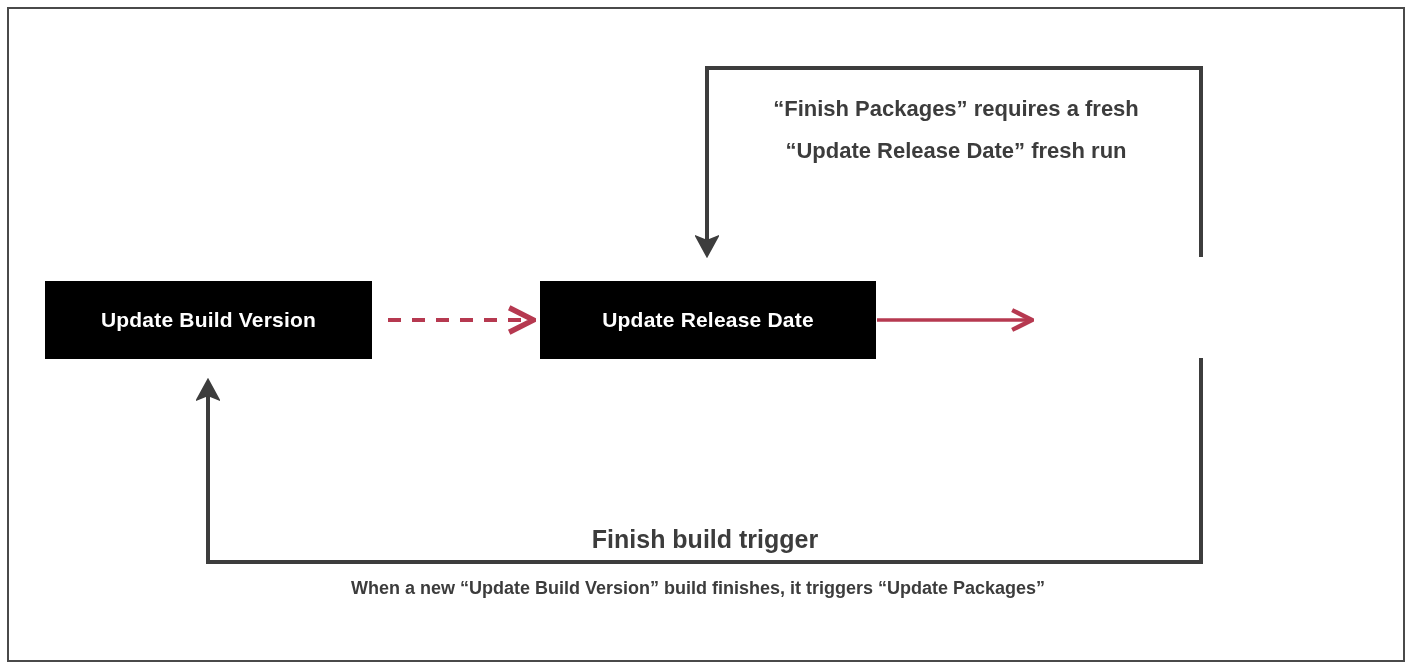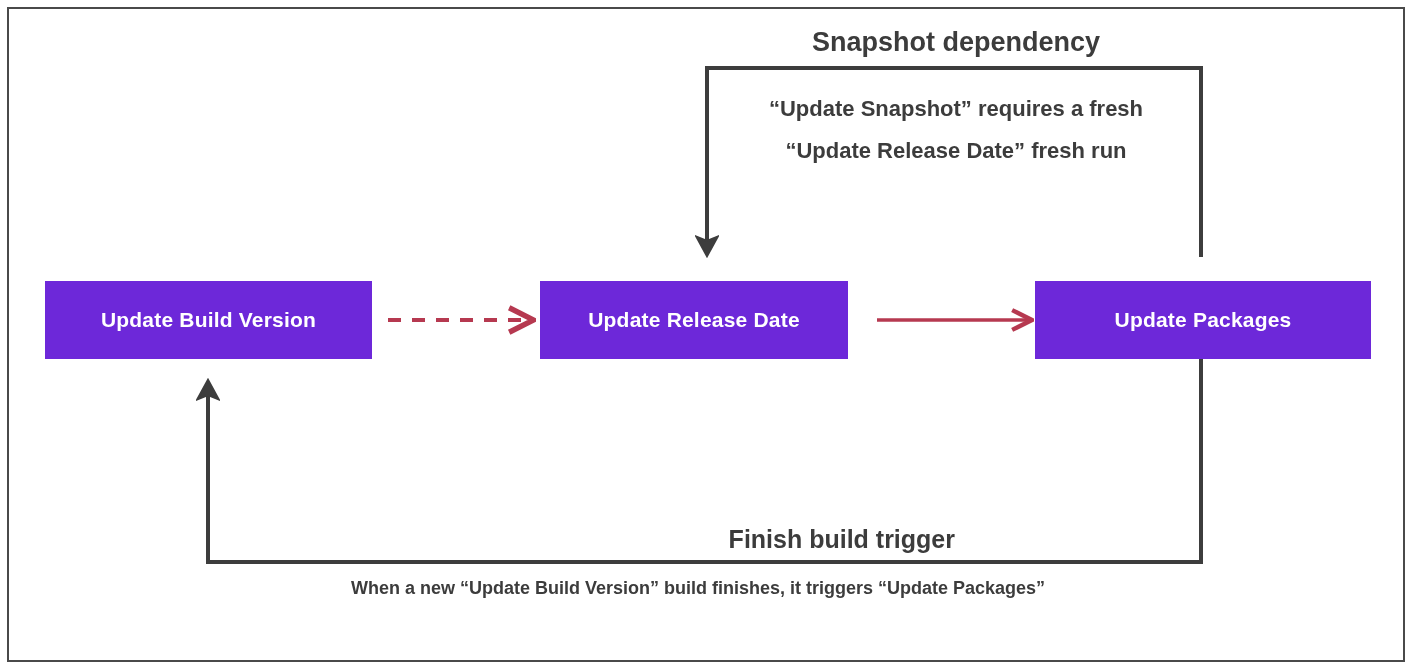--- a/index.html
+++ b/index.html
@@ -22,34 +22,34 @@
     background: #ffffff;
   }
   svg#wires {
     position: absolute;
     left: 0; top: 0;
     width: 1412px; height: 670px;
     pointer-events: none;
   }
   .node {
     position: absolute;
-    background: #6d28d9;
+    background: #000000;
     display: flex;
     align-items: center;
     justify-content: center;
   }
   .node-label {
     color: #ffffff;
     font-size: 21px;
     font-weight: bold;
     letter-spacing: 0.2px;
     white-space: nowrap;
   }
   #node-build-version { left: 45px; top: 281px; width: 327px; height: 78px; }
-  #node-release-date  { left: 540px; top: 281px; width: 308px; height: 78px; }
+  #node-release-date  { left: 540px; top: 281px; width: 336px; height: 78px; }
   #node-packages      { left: 1035px; top: 281px; width: 336px; height: 78px; }
 
   .caption {
     position: absolute;
     color: #3c3c3c;
     font-weight: bold;
     text-align: center;
     white-space: nowrap;
   }
   #snapshot-title {
@@ -60,21 +60,20 @@
     left: 706px; top: 96px; width: 500px;
     font-size: 22px;
   }
   #snapshot-line-2 {
     left: 706px; top: 138px; width: 500px;
     font-size: 22px;
   }
   #finish-title {
     left: 455px; top: 525px; width: 500px;
     font-size: 25px;
-    text-align: right;
   }
   #finish-desc {
     left: 198px; top: 578px; width: 1000px;
     font-size: 18px;
   }
 </style>
 </head>
 <body>
 
 <div id="canvas">
@@ -101,27 +100,23 @@
   </svg>
 
   <div class="node" id="node-build-version">
     <span class="node-label">Update Build Version</span>
   </div>
 
   <div class="node" id="node-release-date">
     <span class="node-label">Update Release Date</span>
   </div>
 
-  <div class="node" id="node-packages">
-    <span class="node-label">Update Packages</span>
-  </div>
 
-  <div class="caption" id="snapshot-title">Snapshot dependency</div>
 
-  <div class="caption" id="snapshot-line-1">“Update Snapshot” requires a fresh</div>
+  <div class="caption" id="snapshot-line-1">“Finish Packages” requires a fresh</div>
 
   <div class="caption" id="snapshot-line-2">“Update Release Date” fresh run</div>
 
   <div class="caption" id="finish-title">Finish build trigger</div>
 
   <div class="caption" id="finish-desc">When a new “Update Build Version” build finishes, it triggers “Update Packages”</div>
 
 </div>
 
 </body></html>

